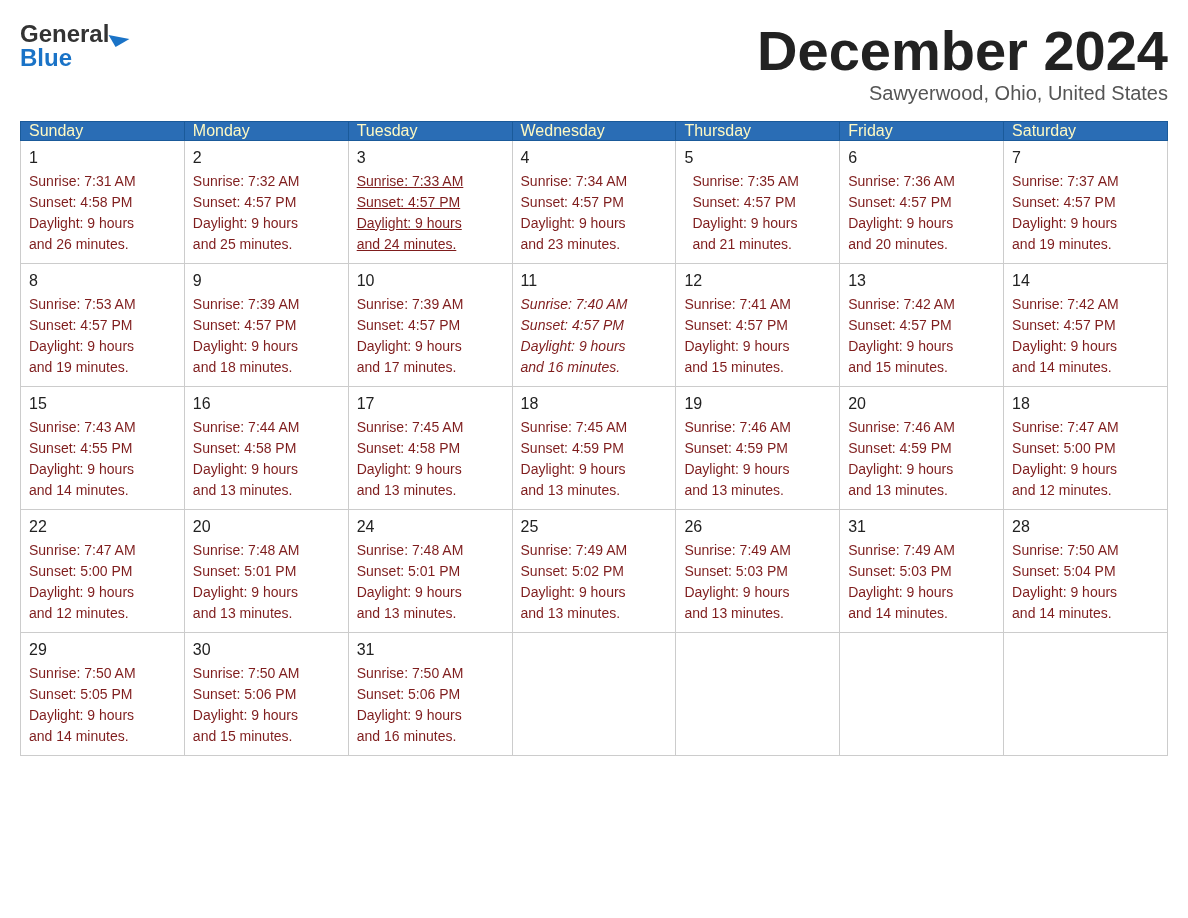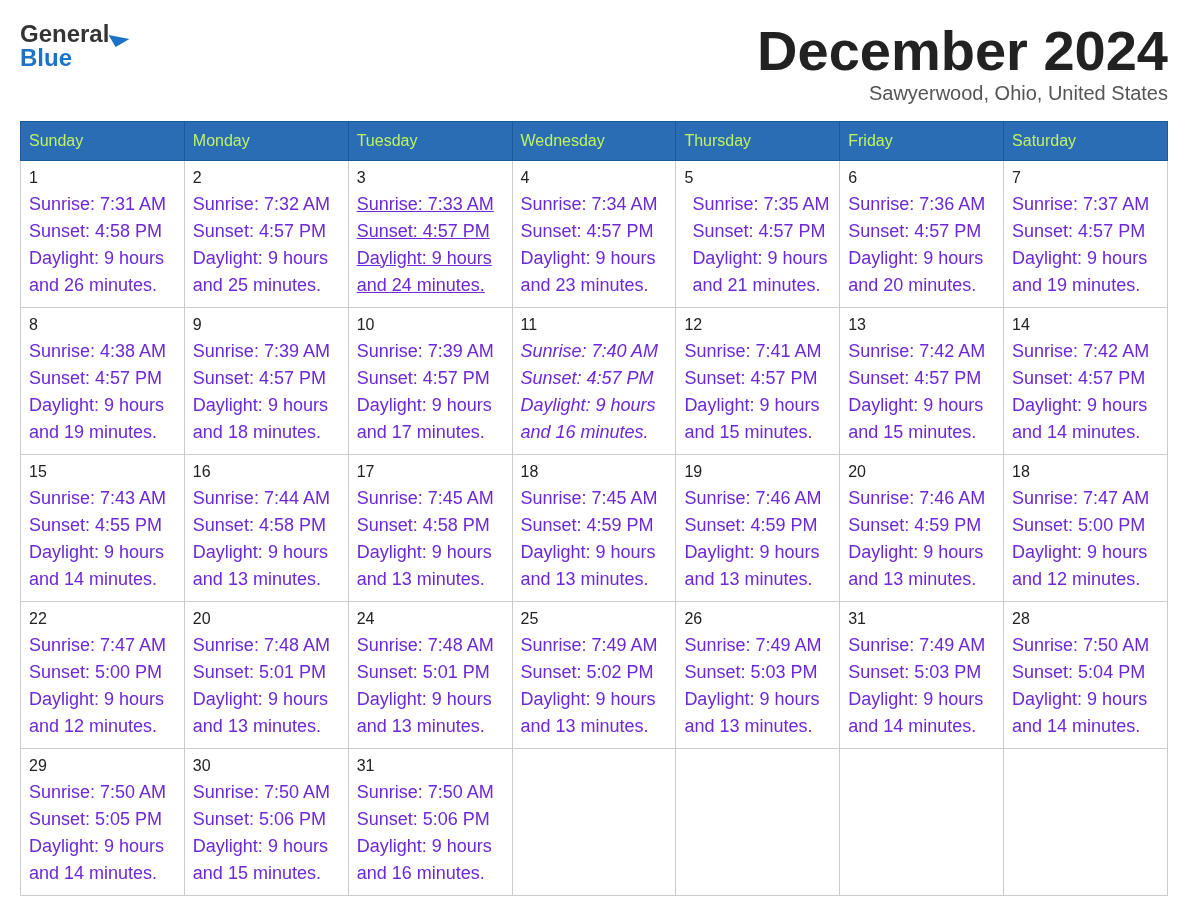--- a/index.html
+++ b/index.html
@@ -30,22 +30,22 @@
       font-size: 20px;
       color: #555;
     }
     .calendar {
       width: 100%;
       border-collapse: collapse;
       border: 1px solid #ccc;
     }
     .calendar thead tr th {
       background-color: #2a6db5;
-      color: #bef264;
-      padding: 10px 8px;
+      color: #fef9c3;
+      padding: 0 8px;
       font-size: 16px;
       font-weight: normal;
       text-align: left;
       border: 1px solid #1a5a9a;
     }
     .calendar tbody tr td {
       vertical-align: top;
       padding: 8px;
       border: 1px solid #ccc;
       width: calc(100% / 7);
@@ -54,22 +54,22 @@
       min-height: 100px;
     }
     .calendar tbody tr td .day-num {
       font-size: 16px;
       font-weight: normal;
       color: #222;
       display: block;
       margin-bottom: 4px;
     }
     .calendar tbody tr td .day-info {
-      font-size: 18px;
-      color: #6d28d9;
+      font-size: 14px;
+      color: #7f1d1d;
       line-height: 1.5;
     }
     .calendar tbody tr td.empty {
       background: #fff;
     }
     .logo-wrapper {
       display: flex;
       flex-direction: column;
       align-items: flex-start;
     }
@@ -155,21 +155,21 @@
           <span class="day-num">7</span>
           <div class="day-info" style="white-space: pre-line;">Sunrise: 7:37 AM
 Sunset: 4:57 PM
 Daylight: 9 hours
 and 19 minutes.</div>
         </td>
       </tr>
       <tr>
         <td>
           <span class="day-num">8</span>
-          <div class="day-info" style="white-space: pre-line;">Sunrise: 4:38 AM
+          <div class="day-info" style="white-space: pre-line;">Sunrise: 7:53 AM
 Sunset: 4:57 PM
 Daylight: 9 hours
 and 19 minutes.</div>
         </td>
         <td>
           <span class="day-num">9</span>
           <div class="day-info" style="white-space: pre-line;">Sunrise: 7:39 AM
 Sunset: 4:57 PM
 Daylight: 9 hours
 and 18 minutes.</div>

